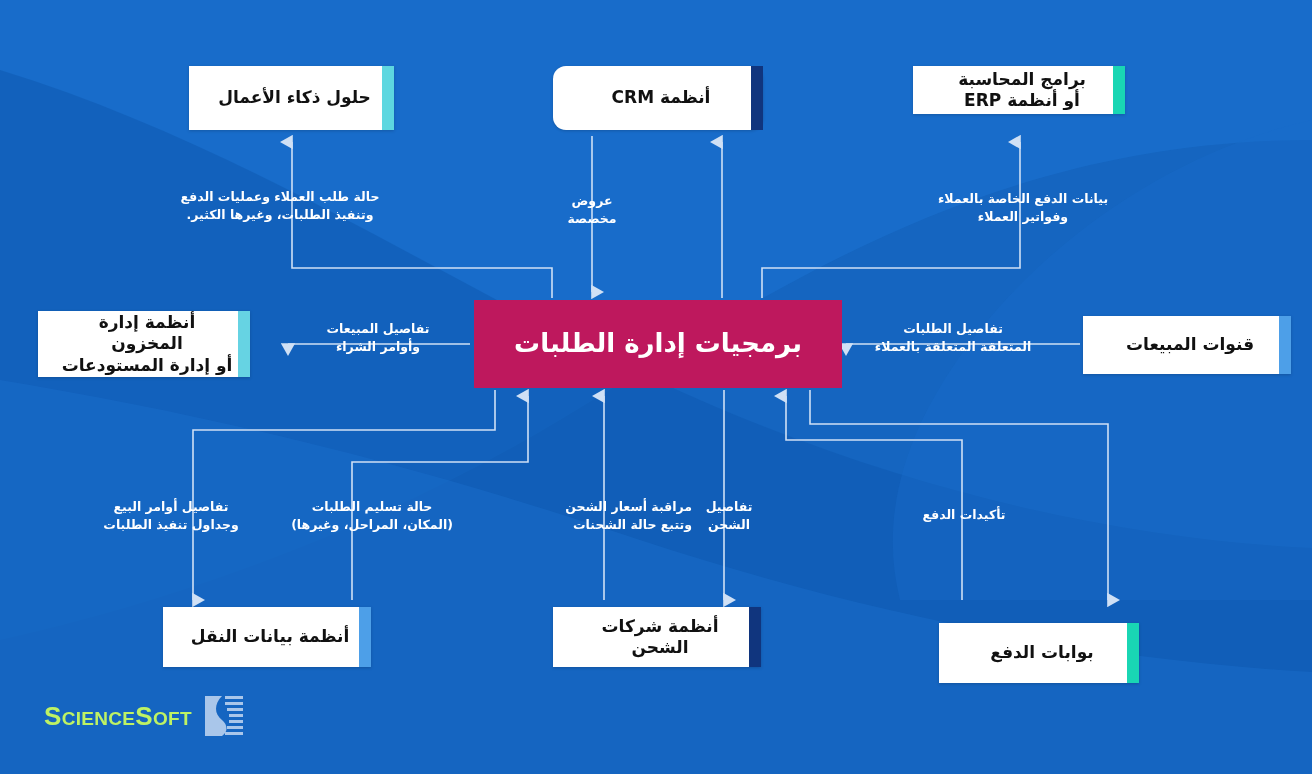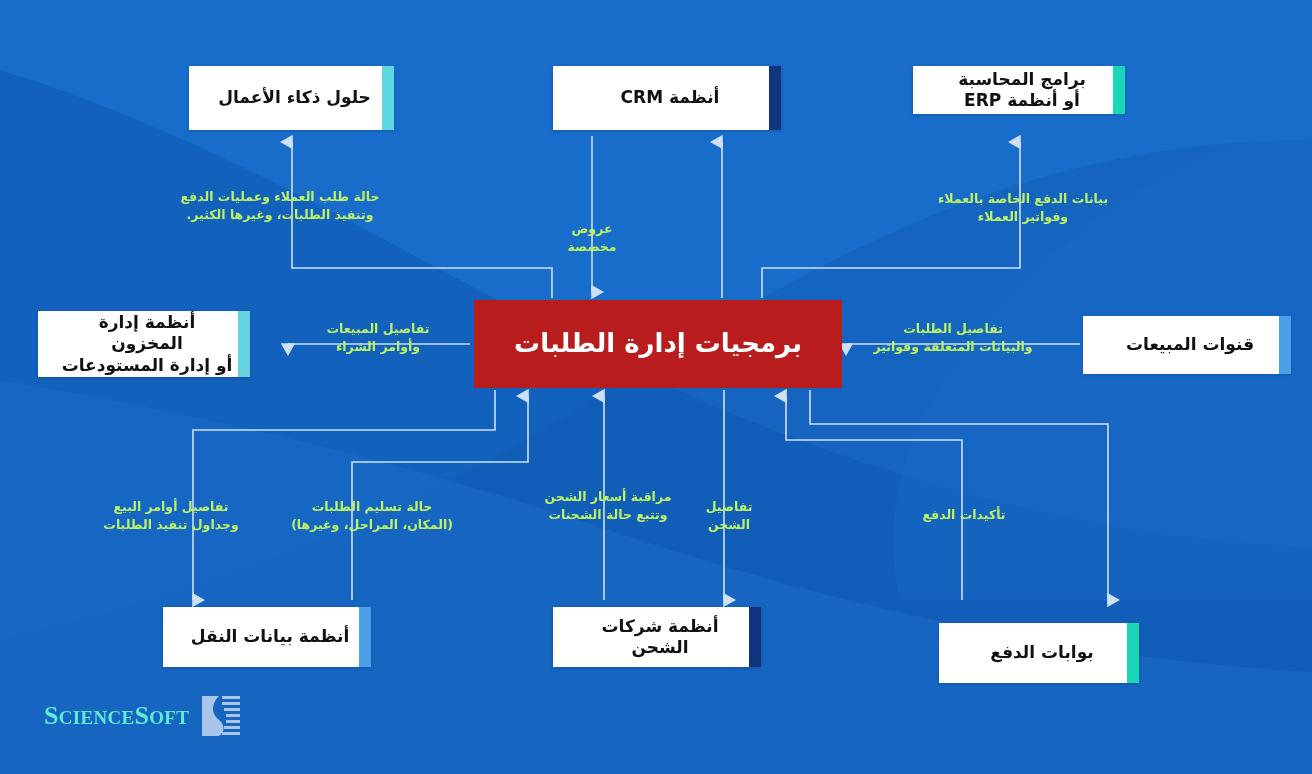--- a/index.html
+++ b/index.html
@@ -36,57 +36,57 @@
     line-height:1.25;
     text-align:center;
     padding:4px 16px 4px 22px;
     white-space:pre-line;
     direction:rtl;
   }
 
   
   #center-node{
     position:absolute;
-    background:#b91c1c;
+    background:#be185d;
     display:flex;align-items:center;justify-content:center;
     box-sizing:border-box;
   }
   #center-node .ctext{
     color:#ffffff;
     font-weight:bold;
     font-size:26px;
     text-align:center;
     direction:rtl;
     line-height:1.2;
   }
 
   
   .elabel{
     position:absolute;
-    color:#bef264;
+    color:#ffffff;
     font-size:12.5px;
     font-weight:bold;
     line-height:1.45;
     direction:rtl;
     white-space:pre-line;
     text-align:center;
   }
 
   
   #logo{
     position:absolute;left:44px;top:694px;
     display:flex;align-items:center;gap:10px;
   }
   #logo .mark{width:44px;height:44px;display:block;}
   #logo .wordmark{
-    color:#5eead4;
+    color:#bef264;
     font-size:26px;
     font-weight:bold;
     letter-spacing:.3px;
-    font-family:Liberation Serif, serif;
+    font-family:Liberation Sans, sans-serif;
     direction:ltr;
   }
   #logo .wordmark .sm{font-size:19px;}
 </style>
 </head>
 <body>
 
 <div id="stage">
 
   <svg class="bg-layer" viewBox="0 0 1312 774" preserveAspectRatio="none" aria-hidden="true">
@@ -135,21 +135,21 @@
 
       <path d="M810,390 L810,424 L1108,424 L1108,600" marker-end="url(#ar-down)"></path>
     </g>
   </svg>
 
   <div class="node" id="node-bi" style="left:189px;top:66px;width:205px;height:64px;">
     <span class="accent" style="background: rgb(94, 215, 224);"></span>
     <span class="ntext">حلول ذكاء الأعمال</span>
   </div>
 
-  <div class="node" id="node-crm" style="left:553px;top:66px;width:228px;height:64px;">
+  <div class="node" id="node-crm" style="left:553px;top:66px;width:210px;height:64px;border-radius:13px;">
     <span class="accent" style="background: rgb(16, 53, 126);"></span>
     <span class="ntext">أنظمة  CRM</span>
   </div>
 
   <div class="node" id="node-erp" style="left:913px;top:66px;width:212px;height:48px;">
     <span class="accent" style="background: rgb(25, 214, 180);"></span>
     <span class="ntext">برامج المحاسبة
 أو أنظمة ERP</span>
   </div>
 
@@ -179,40 +179,40 @@
     <span class="ntext">بوابات الدفع</span>
   </div>
 
   <div id="center-node" style="left:474px;top:300px;width:368px;height:88px;">
     <span class="ctext">برمجيات إدارة الطلبات</span>
   </div>
 
   <div class="elabel" style="left:150px;top:188px;width:260px;">حالة طلب العملاء وعمليات الدفع
 وتنفيذ الطلبات، وغيرها الكثير.</div>
 
-  <div class="elabel" style="left:540px;top:192px;width:104px;margin-top:28px;">عروض
+  <div class="elabel" style="left:540px;top:192px;width:104px;">عروض
 مخصصة</div>
 
 
   <div class="elabel" style="left:898px;top:190px;width:250px;">بيانات الدفع الخاصة بالعملاء
 وفواتير العملاء</div>
 
   <div class="elabel" style="left:294px;top:320px;width:168px;">تفاصيل المبيعات
 وأوامر الشراء</div>
 
   <div class="elabel" style="left:852px;top:320px;width:202px;">تفاصيل الطلبات
-والبيانات المتعلقة وفواتير</div>
+المتعلقة المتعلقة بالعملاء</div>
 
   <div class="elabel" style="left:88px;top:498px;width:166px;">تفاصيل أوامر البيع
 وجداول تنفيذ الطلبات</div>
 
   <div class="elabel" style="left:266px;top:498px;width:212px;">حالة تسليم الطلبات
 (المكان، المراحل، وغيرها)</div>
 
-  <div class="elabel" style="left:524px;top:488px;width:168px;">مراقبة أسعار الشحن
+  <div class="elabel" style="left:524px;top:498px;width:168px;text-align:right;">مراقبة أسعار الشحن
 وتتبع حالة الشحنات</div>
 
   <div class="elabel" style="left:692px;top:498px;width:74px;">تفاصيل
 الشحن</div>
 
   <div class="elabel" style="left:906px;top:506px;width:116px;">تأكيدات الدفع</div>
 
 
   <div id="logo">
     <svg class="mark" viewBox="0 0 44 44">

